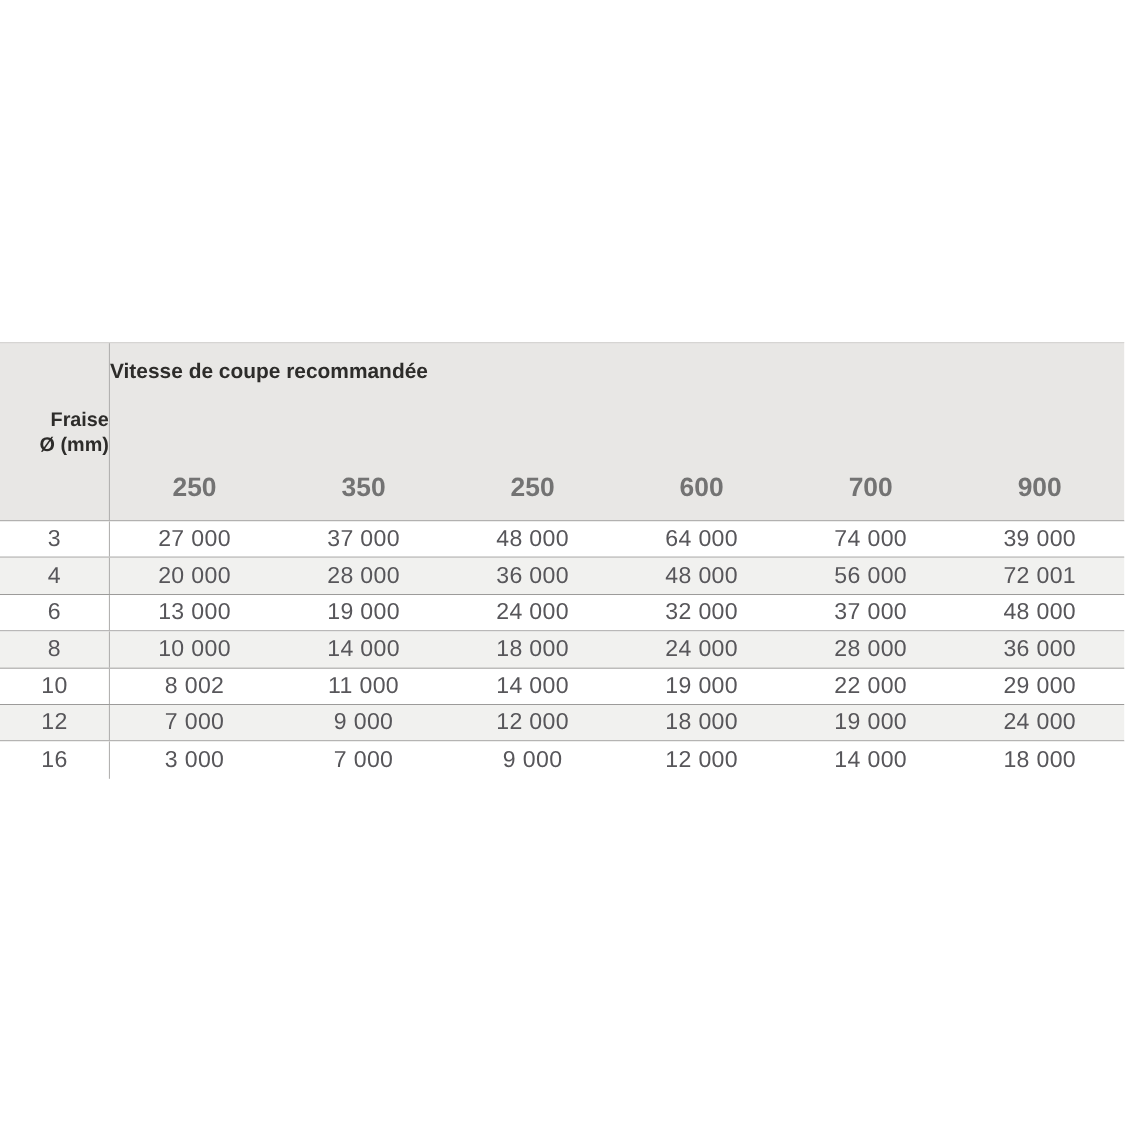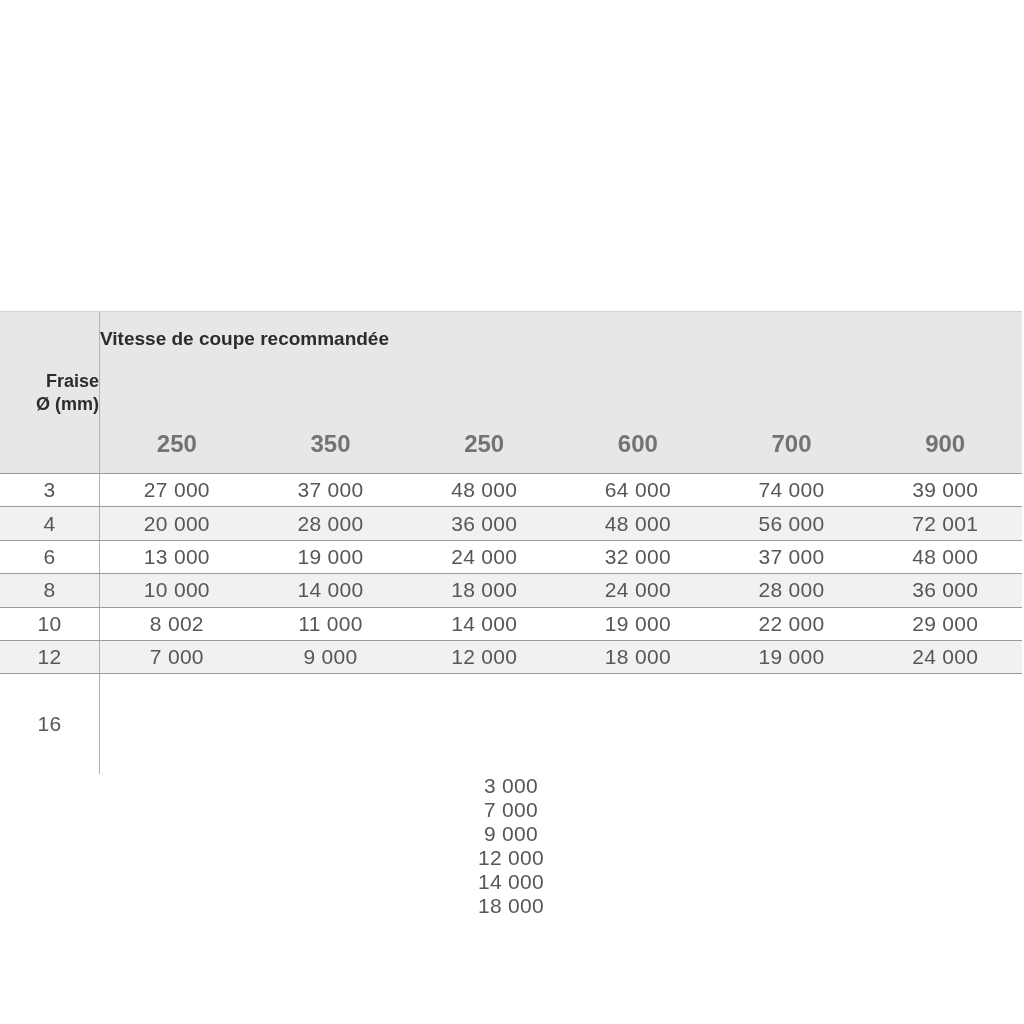--- a/index.html
+++ b/index.html
@@ -59,21 +59,21 @@
     color: #737373;
   }
   
   .trow {
     display: flex;
     height: 33.4px;
     align-items: center;
     background: #ffffff;
     border-bottom: 1px solid #9c9b9a;
   }
-  .trow:last-child { border-bottom: none; flex-direction: column; }
+  .trow:last-child { border-bottom: none; }
   .trow.alt { background: #f1f1ef; }
   .cell {
     flex: 1;
     text-align: center;
     font-size: 21px;
     color: #57565a;
     letter-spacing: 0.3px;
   }
   .cell.rowhead {
     flex: 0 0 100px;

